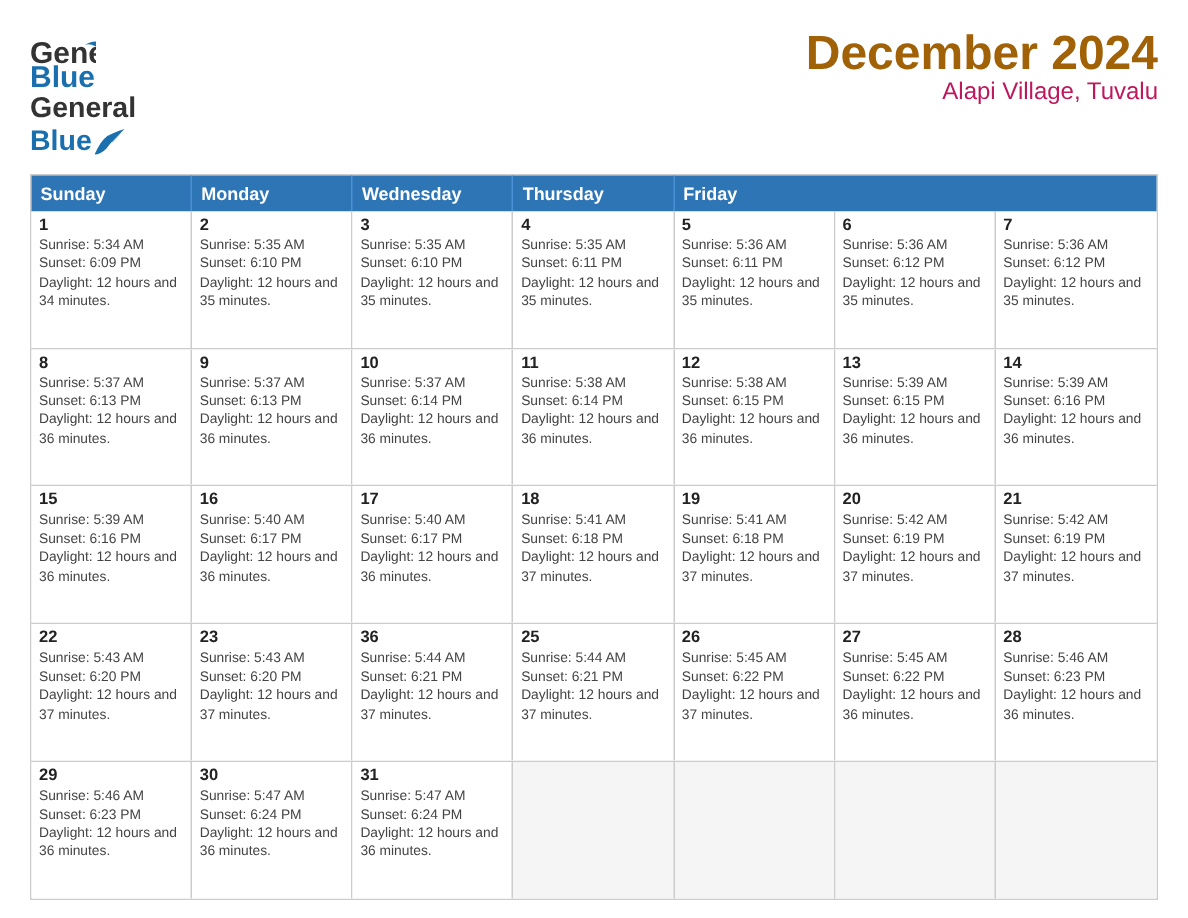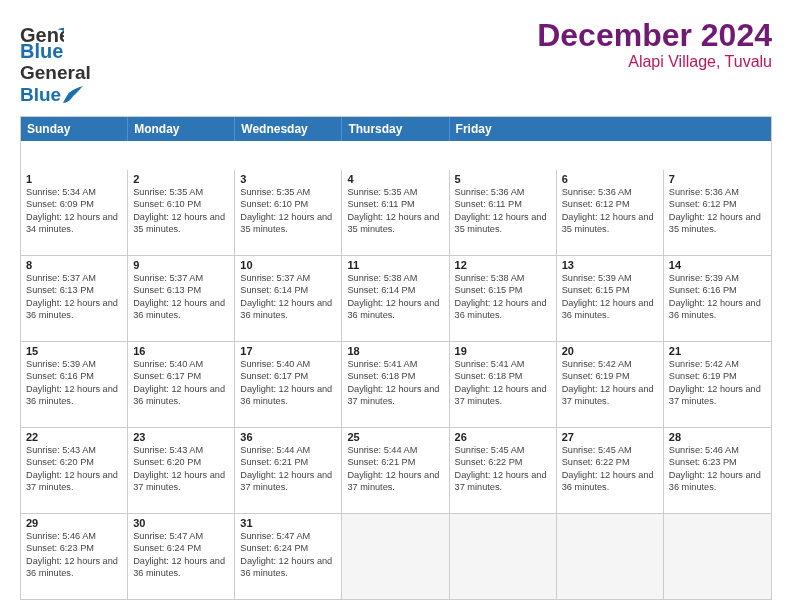--- a/index.html
+++ b/index.html
@@ -32,34 +32,33 @@
       display: flex;
       align-items: center;
       gap: 2px;
     }
     .title-block {
       text-align: right;
     }
     .title-block h1 {
       font-size: 32px;
       font-weight: bold;
-      color: #701a75;
+      color: #a16207;
       line-height: 1.1;
     }
     .title-block h2 {
       font-size: 16px;
       color: #be185d;
       font-weight: normal;
     }
     .calendar {
       flex: 1;
       display: flex;
       flex-direction: column;
       border: 1px solid #ccc;
-      gap: 29px;
     }
     .cal-header-row {
       display: grid;
       grid-template-columns: repeat(7, 1fr);
       background: #2e75b6;
     }
     .cal-header-cell {
       color: #fff;
       font-weight: bold;
       font-size: 12px;

